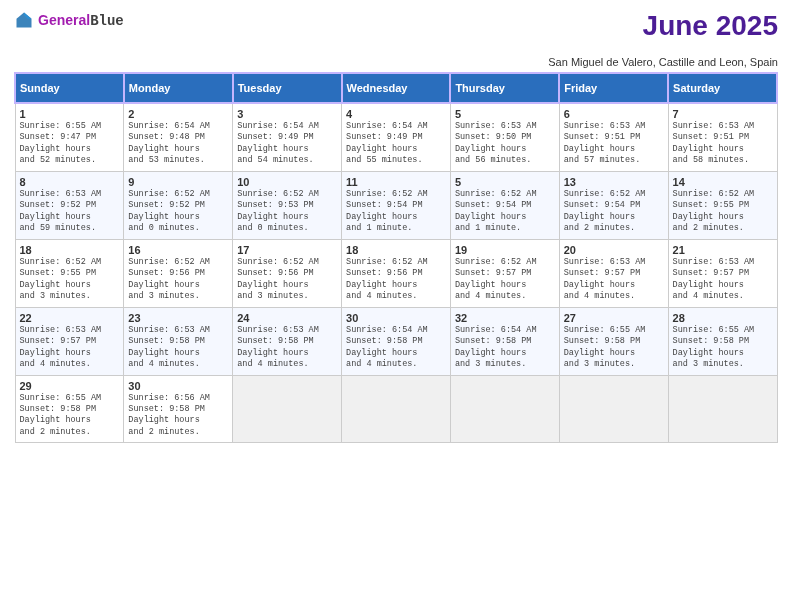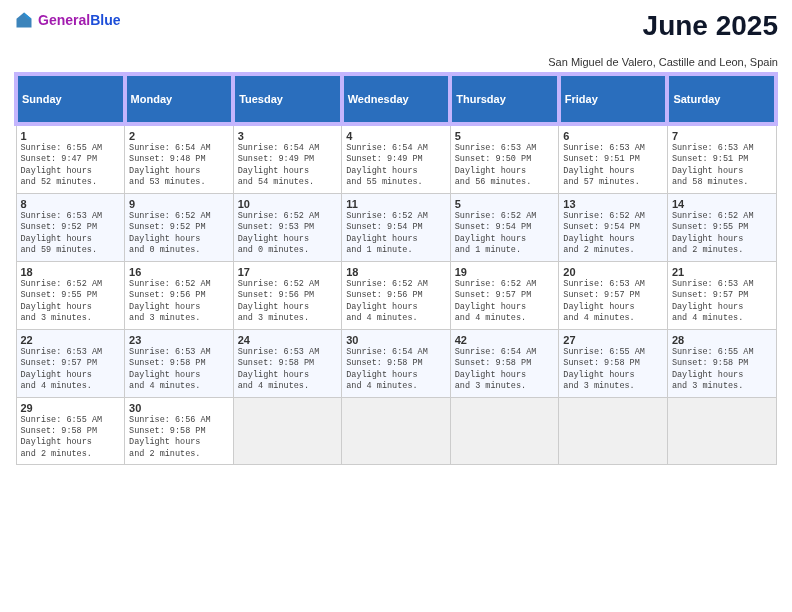--- a/index.html
+++ b/index.html
@@ -29,53 +29,54 @@
     }
     .logo-text-general {
       font-size: 14px;
       font-weight: bold;
       color: #a21caf;
       line-height: 1.1;
     }
     .logo-text-blue {
       font-size: 14px;
       font-weight: bold;
-      color: #1d4ed8;
+      color: #404040;
       line-height: 1.1;
+      font-family: Liberation Mono, monospace;
     }
     .logo-icon {
       width: 20px;
       height: 20px;
     }
     .title-block {
       text-align: right;
     }
     .main-title {
       font-size: 28px;
       font-weight: bold;
-      color: #0f172a;
+      color: #4c1d95;
     }
     .subtitle {
       font-size: 11px;
       color: #333;
       margin-top: 14px;
     }
     table {
       width: 100%;
       border-collapse: collapse;
       table-layout: fixed;
     }
     thead th {
       background-color: #2a6ebd;
       color: #fff;
       font-size: 11px;
       font-weight: bold;
-      padding: 17px 4px;
+      padding: 8px 4px;
       text-align: left;
-      border: 4px solid #c4b5fd;
+      border: 2px solid #c4b5fd;
     }
     tbody td {
       border: 1px solid #ccc;
       vertical-align: top;
       padding: 4px 4px;
       font-size: 8.5px;
       color: #333;
       background: #fff;
     }
     tbody tr:nth-child(even) td {
@@ -234,21 +235,21 @@
           </td>
           <td>
             <span class="day-num">24</span>
             <div class="day-detail">Sunrise: 6:53 AM<br>Sunset: 9:58 PM<br>Daylight hours<br>and 4 minutes.</div>
           </td>
           <td>
             <span class="day-num">30</span>
             <div class="day-detail">Sunrise: 6:54 AM<br>Sunset: 9:58 PM<br>Daylight hours<br>and 4 minutes.</div>
           </td>
           <td>
-            <span class="day-num">42</span>
+            <span class="day-num">32</span>
             <div class="day-detail">Sunrise: 6:54 AM<br>Sunset: 9:58 PM<br>Daylight hours<br>and 3 minutes.</div>
           </td>
           <td>
             <span class="day-num">27</span>
             <div class="day-detail">Sunrise: 6:55 AM<br>Sunset: 9:58 PM<br>Daylight hours<br>and 3 minutes.</div>
           </td>
           <td>
             <span class="day-num">28</span>
             <div class="day-detail">Sunrise: 6:55 AM<br>Sunset: 9:58 PM<br>Daylight hours<br>and 3 minutes.</div>
           </td>

